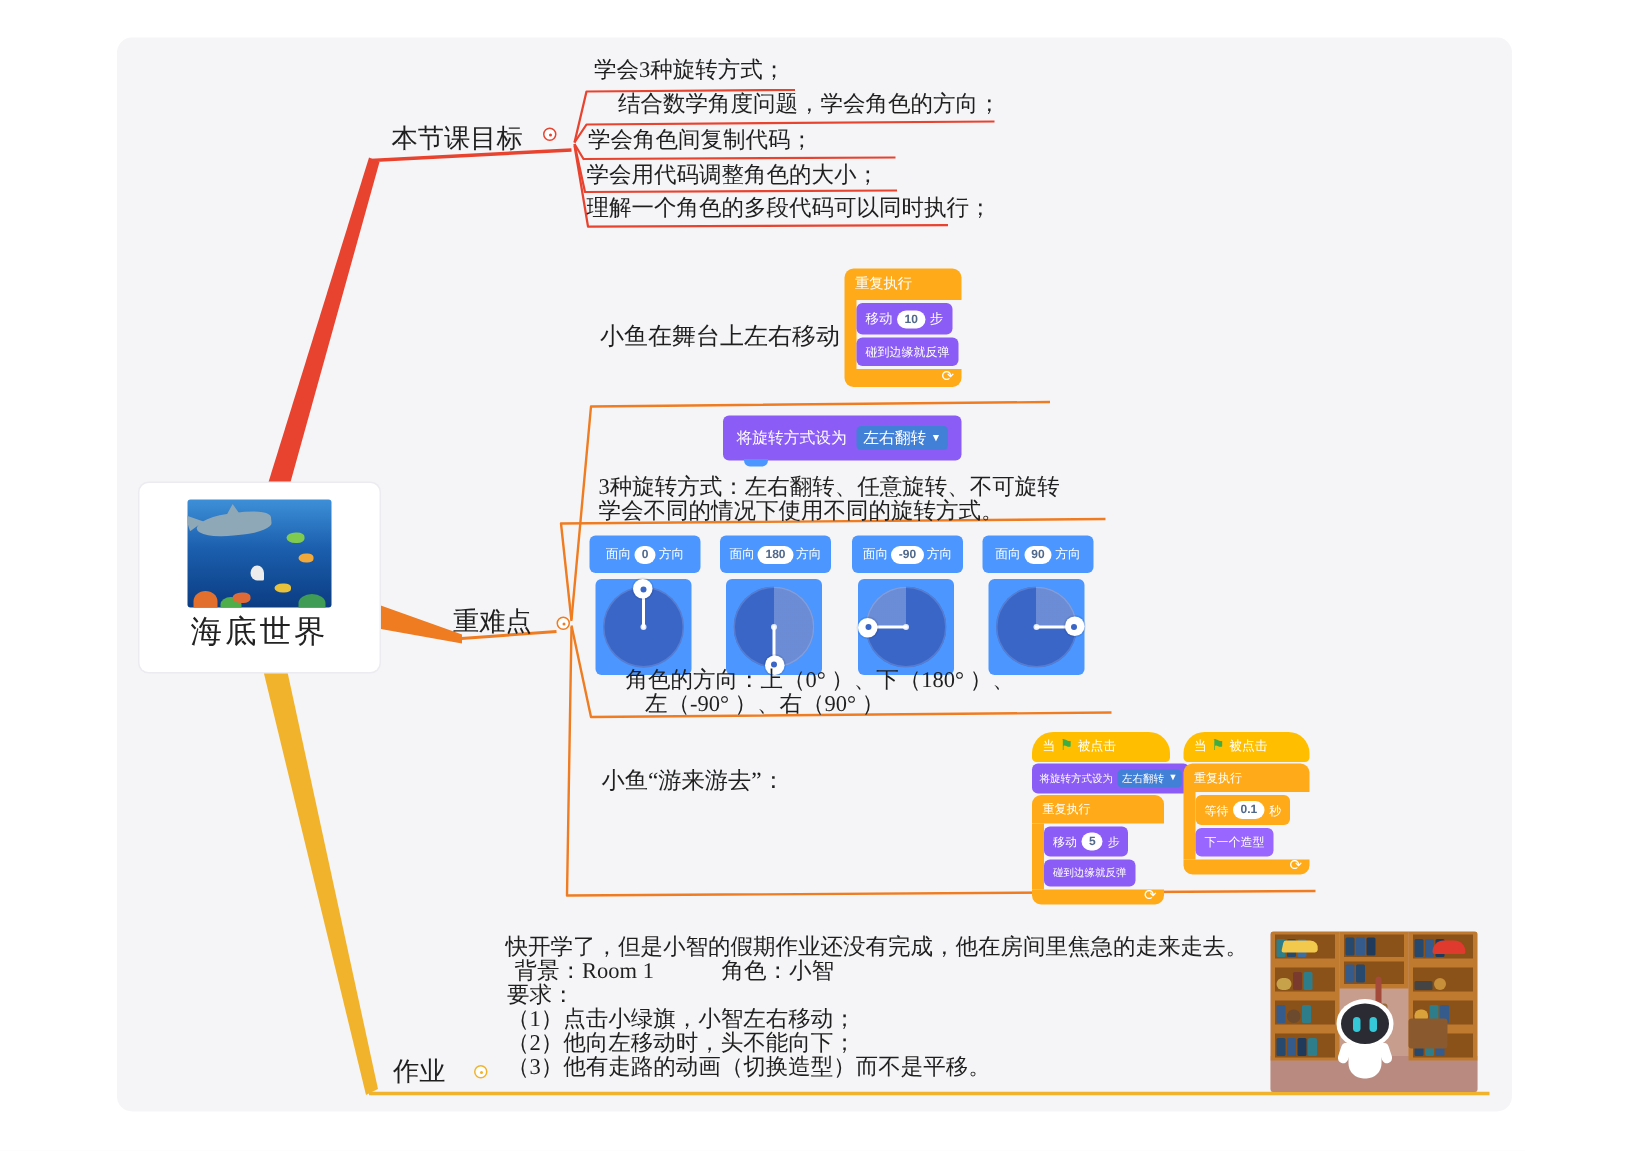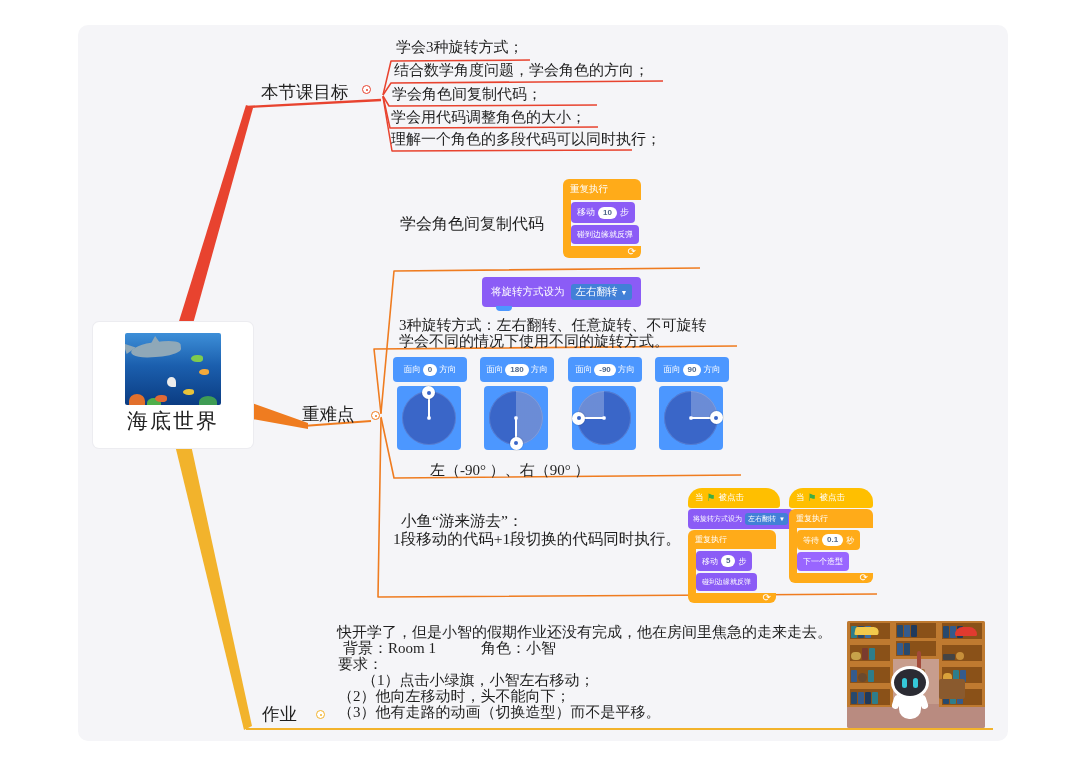--- a/index.html
+++ b/index.html
@@ -123,29 +123,29 @@
         <div class="coral" style="left:22px;width:14px;height:10px;background:#4fae4a;"></div>
         <div class="coral" style="left:74px;width:18px;height:12px;background:#3f9c55;"></div>
         <div class="fishdot" style="left:30px;top:62px;width:12px;height:7px;background:#e06a35;"></div>
       </div>
       <div class="central-label">海底世界</div>
     </div>
 
     <div class="abs t17" style="left:261px;top:80px;">本节课目标</div>
     <span class="marker mk-red" style="left:362px;top:85px;"></span>
     <div class="abs t15" style="left:396px;top:39px;">学会3种旋转方式；</div>
-    <div class="abs t15" style="left:394px;top:62px;">结合数学角度问题，学会角色的方向；</div>
+    <div class="abs t15" style="left:412px;top:62px;">结合数学角度问题，学会角色的方向；</div>
     <div class="abs t15" style="left:392px;top:86px;">学会角色间复制代码；</div>
     <div class="abs t15" style="left:391px;top:109px;">学会用代码调整角色的大小；</div>
     <div class="abs t15" style="left:391px;top:131px;">理解一个角色的多段代码可以同时执行；</div>
 
     <div class="abs t17" style="left:302px;top:402px;">重难点</div>
     <span class="marker mk-or" style="left:371px;top:411px;"></span>
 
-    <div class="abs t16" style="left:400px;top:214px;">学会角色间复制代码</div>
+    <div class="abs t16" style="left:400px;top:214px;">小鱼在舞台上左右移动</div>
     <div class="abs sfont cblock" style="left:563px;top:179px;width:78px;font-size:9.5px;">
       <div class="c-head">重复执行</div>
       <div class="c-body">
         <div class="c-arm"></div>
         <div class="c-inner">
           <div class="blk blk-motion" style="font-size:9px;">
             <span>移动</span>
             <span class="oval">10</span>
             <span>步</span>
           </div>
@@ -218,24 +218,24 @@
         <span>方向</span>
       </div>
       <div class="dial">
         <div class="dial-circle wedge-90"></div>
         <div class="ptr" style="--r:90deg;">
             <div class="ptr-line"></div>
             <div class="ptr-knob"></div>
           </div>
       </div>
     </div>
+    <div class="abs t15" style="left:417px;top:446px;">角色的方向：上（0° ）、下（180° ）、</div>
     <div class="abs t15" style="left:430px;top:462px;">左（-90° ）、右（90° ）</div>
 
     <div class="abs t15" style="left:401px;top:513px;font-size:15.5px;">小鱼“游来游去”：</div>
-    <div class="abs t15" style="left:393px;top:531px;font-size:15.5px;">1段移动的代码+1段切换的代码同时执行。</div>
 
     <div class="abs sfont" style="left:688px;top:488px;">
       <div class="hat" style="width:92px;font-size:8.5px;box-sizing:border-box;">
         <span>当</span>
         <span class="flag">⚑</span>
         <span>被点击</span>
       </div>
       <div class="blk blk-motion" style="font-size:7px;margin-top:1px;padding:4px 5px;">
         <span>将旋转方式设为</span>
         <span class="dd" style="padding:1px 3px;">
@@ -289,21 +289,21 @@
             <span>⟳</span>
           </div>
       </div>
     </div>
 
     <div class="abs t17" style="left:262px;top:702px;">作业</div>
     <span class="marker mk-ye" style="left:316px;top:710px;"></span>
     <div class="abs t15" style="left:337px;top:624px;">快开学了，但是小智的假期作业还没有完成，他在房间里焦急的走来走去。</div>
     <div class="abs t15" style="left:343px;top:640px;">背景：Room 1　　　角色：小智</div>
     <div class="abs t15" style="left:338px;top:656px;">要求：</div>
-    <div class="abs t15" style="left:338px;top:672px;margin-left:24px;">（1）点击小绿旗，小智左右移动；</div>
+    <div class="abs t15" style="left:338px;top:672px;">（1）点击小绿旗，小智左右移动；</div>
     <div class="abs t15" style="left:338px;top:688px;">（2）他向左移动时，头不能向下；</div>
     <div class="abs t15" style="left:338px;top:704px;">（3）他有走路的动画（切换造型）而不是平移。</div>
 
     <div class="room">
       <div class="room-floor"></div>
       <div class="shelf" style="left:0;">
         <div class="row" style="top:2px;">
           <span class="book" style="background:#2e7d8a;"></span>
             <span class="book" style="background:#27496d;"></span>
             <span class="book" style="background:#3b6ea5;"></span>

